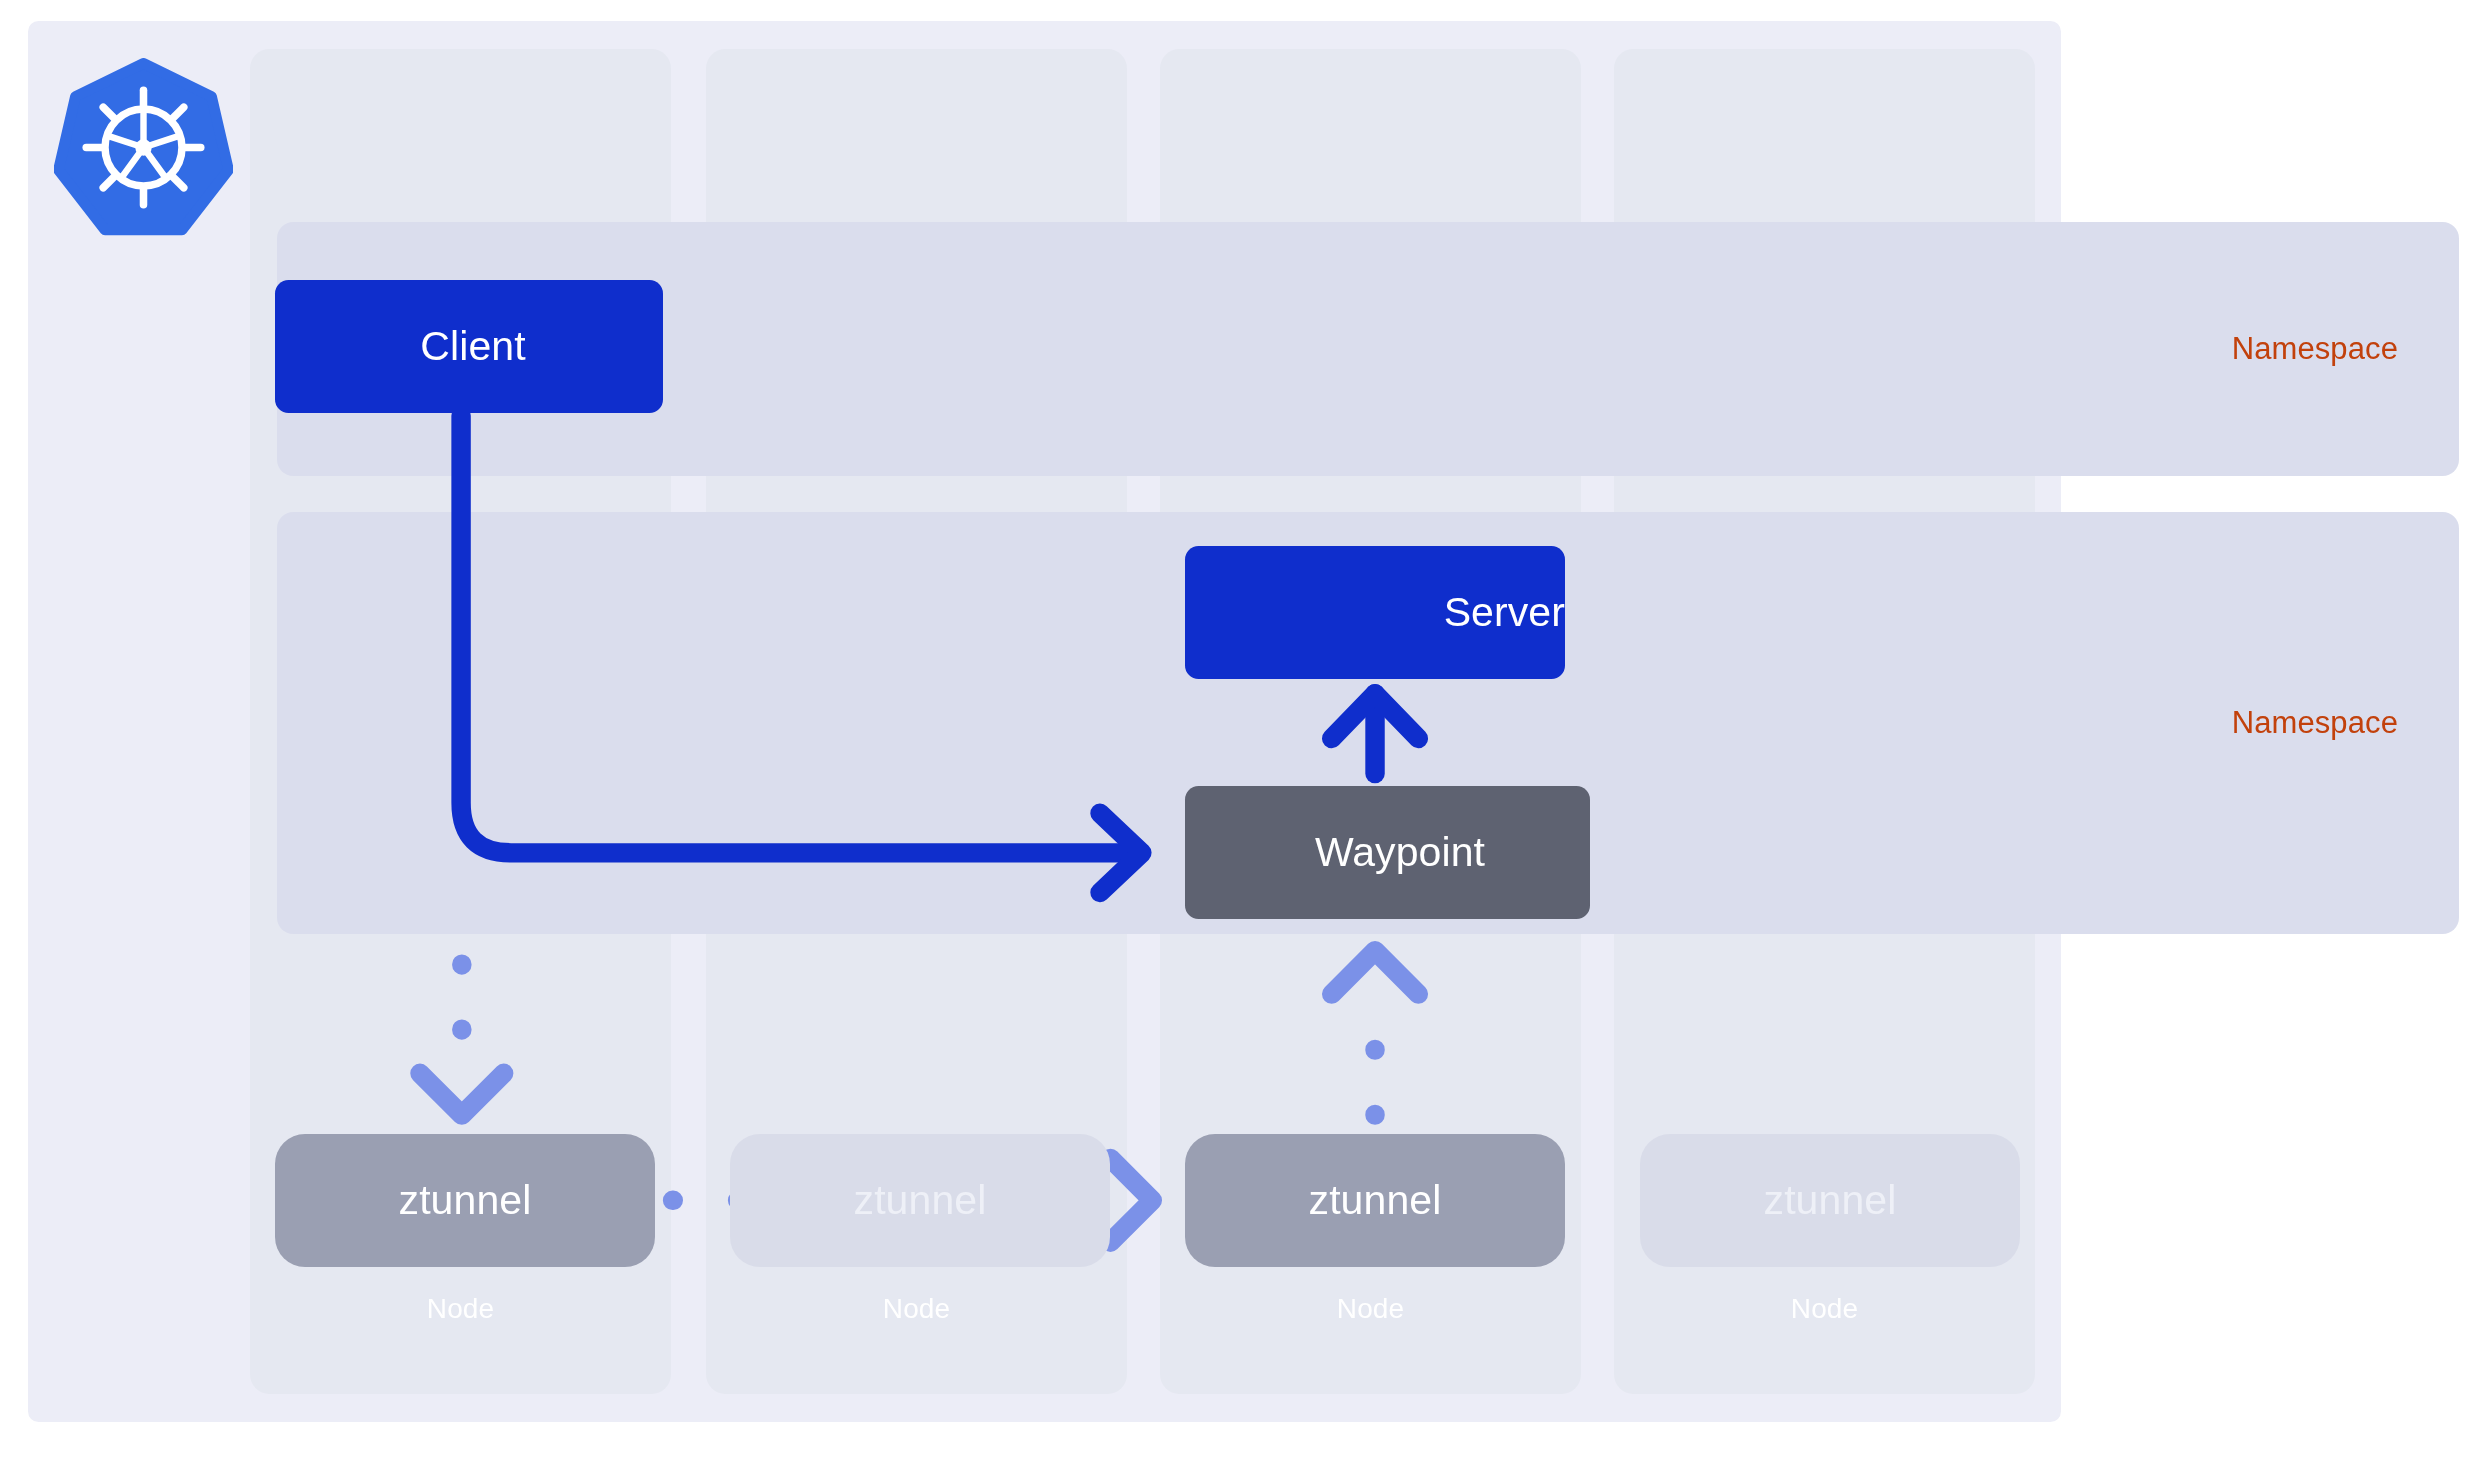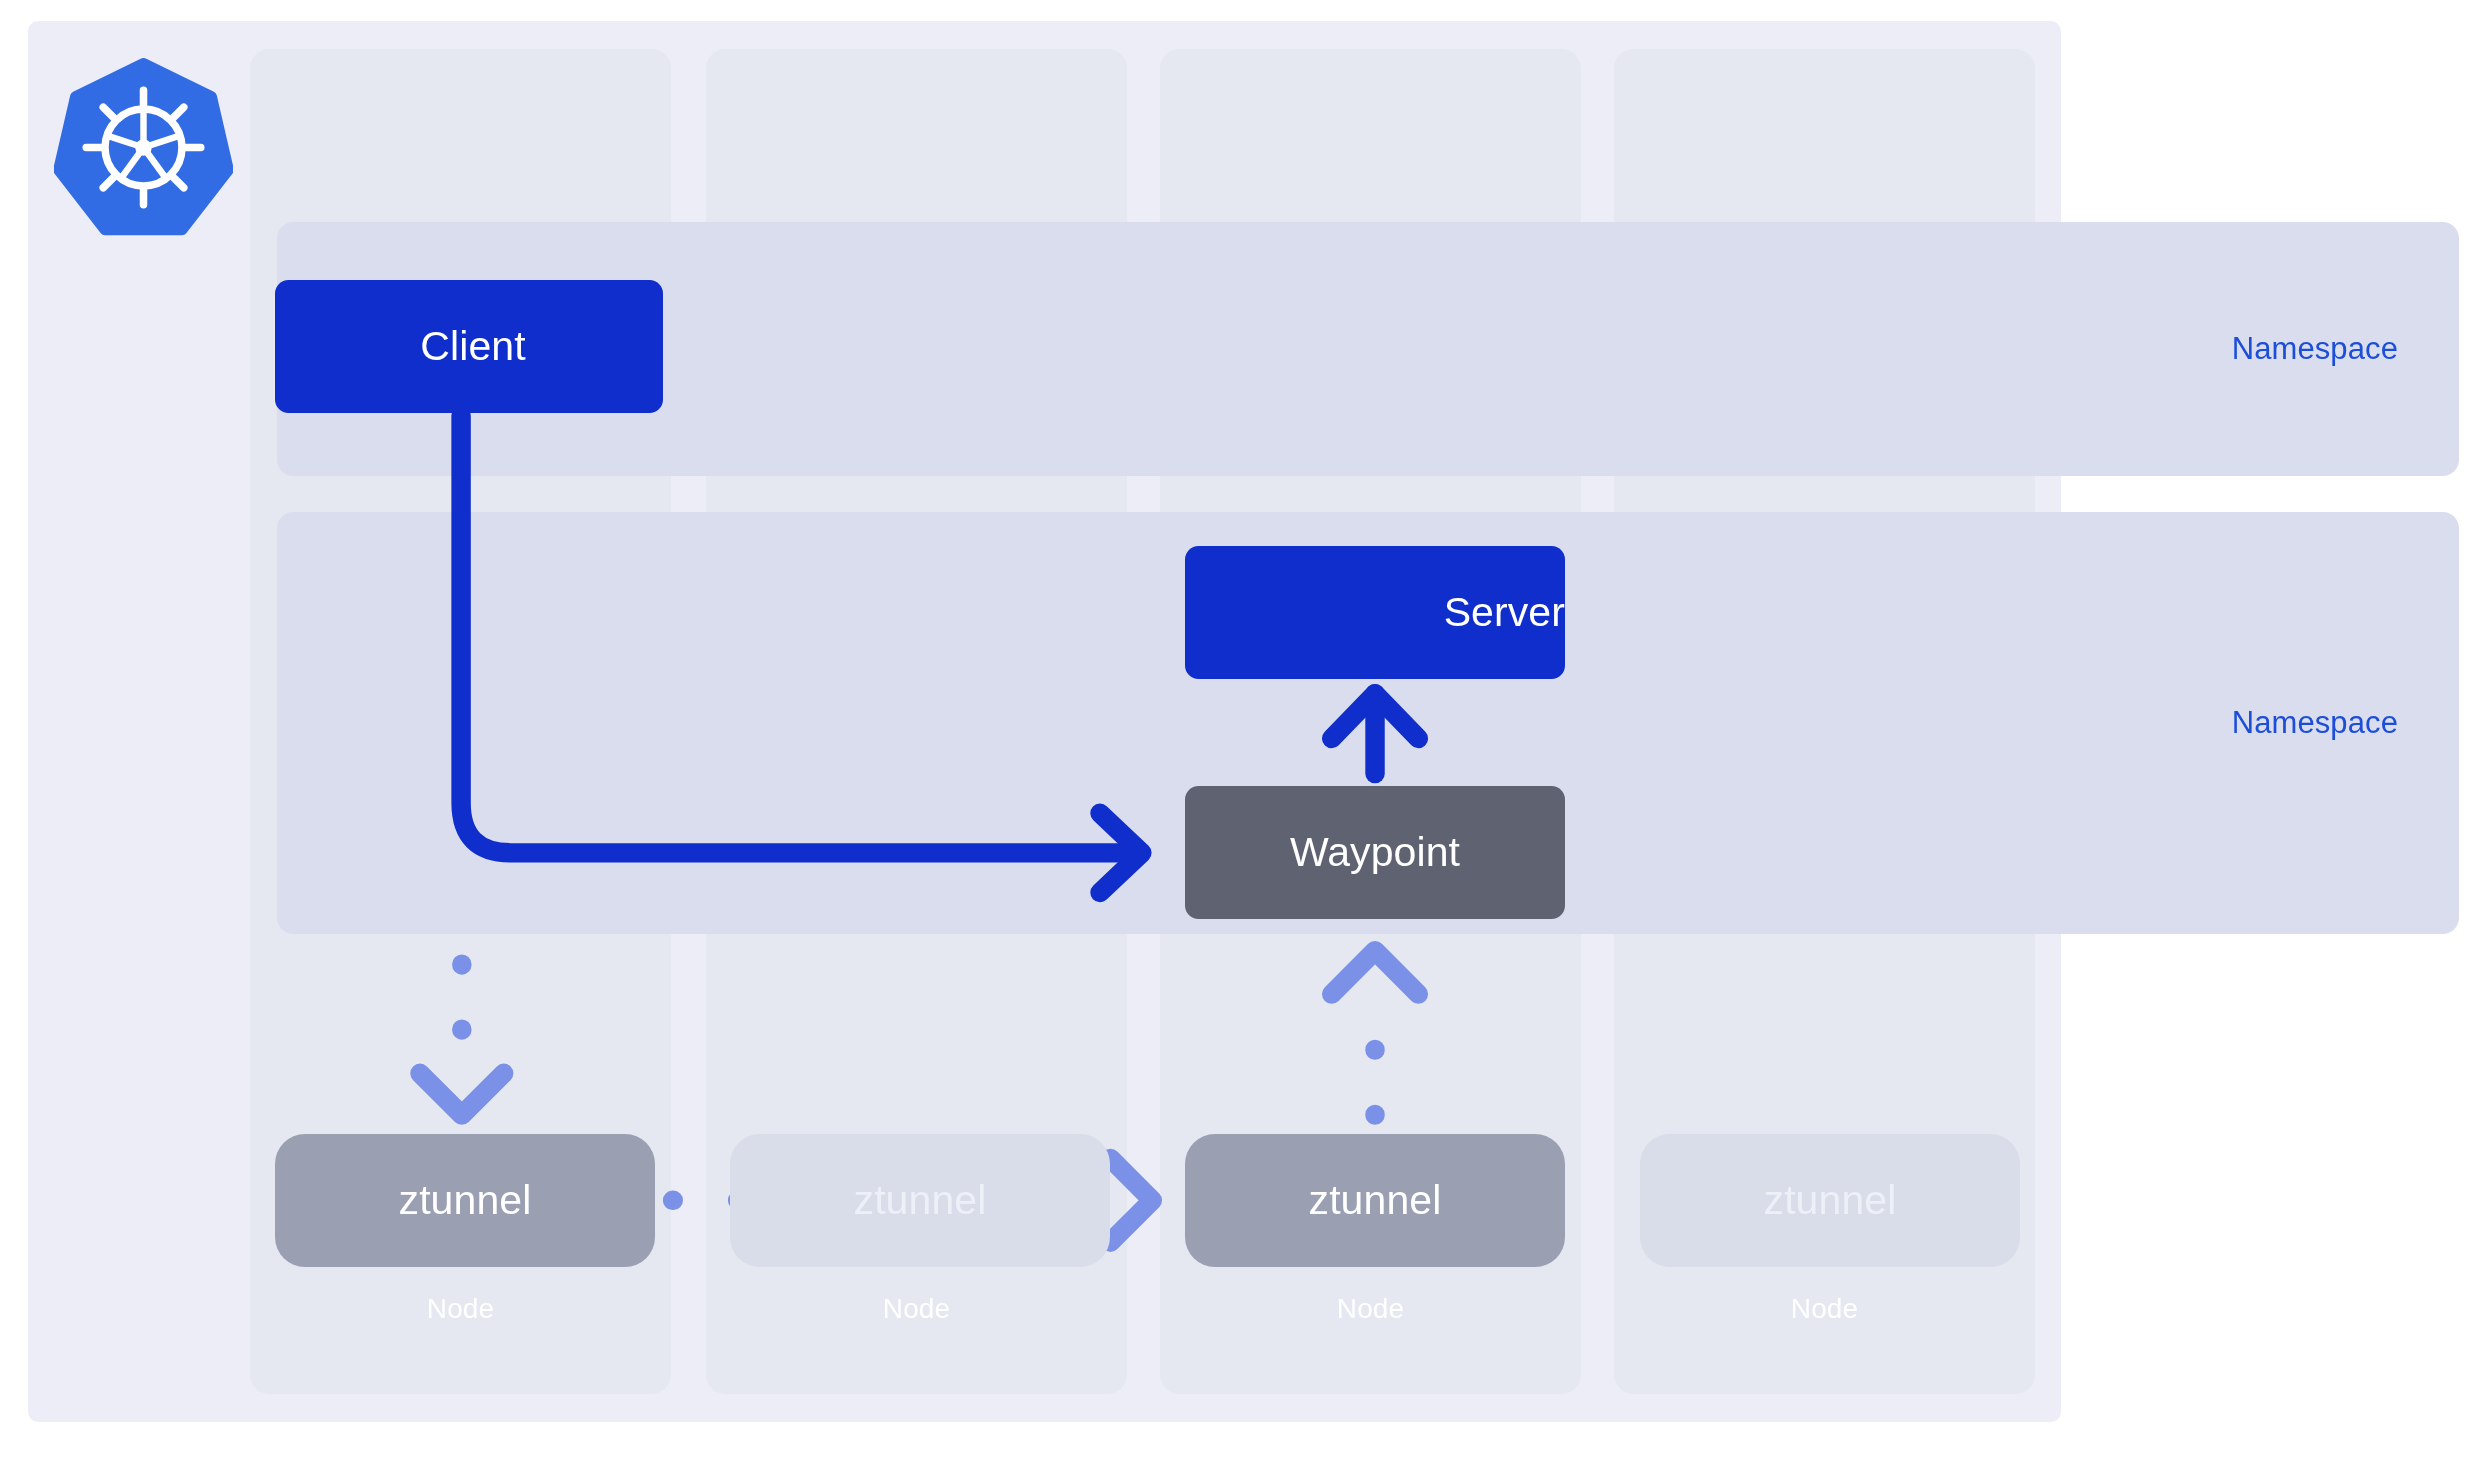--- a/index.html
+++ b/index.html
@@ -34,32 +34,32 @@
 
   
   .ns-band{
     position:absolute;left:277px;width:2182px;
     background:#dadded;border-radius:16.4px;
   }
   .ns-band.b1{top:222px;height:254px;}
   .ns-band.b2{top:512px;height:422px;}
   .ns-label{
     position:absolute;right:61px;top:50%;transform:translateY(-50%);
-    color:#1d4ed8;font-size:31px;letter-spacing:0.1px;white-space:nowrap;
+    color:#c2410c;font-size:31px;letter-spacing:0.1px;white-space:nowrap;
   }
 
   
   .box{
     position:absolute;display:flex;align-items:center;justify-content:center;
     border-radius:13.5px;color:#ffffff;font-size:41px;letter-spacing:0.1px;
     white-space:nowrap;
   }
   .box.client  {left:275px;  top:280px;  width:380px; height:133px; background:#0f2ecc;padding-left:8px;}
   .box.server  {left:1185px; top:546px;  width:380px; height:133px; background:#0f2ecc;justify-content:flex-end;}
-  .box.waypoint{left:1185px; top:786px; width:380px; height:133px; background:#5e6271;}
+  .box.waypoint{left:1185px; top:786px; width:380px; height:133px; background:#5e6271;padding-left:25px;}
 
   .box.ztunnel{
     top:1134px;width:380px;height:133px;font-size:41px;border-radius:30px;
   }
   .box.zt-on  {background:#9a9fb2;color:#ffffff;}
   .box.zt-off {background:#d9dce9;color:#eef0f7;}
   .box.zt1{left:275px;}
   .box.zt2{left:730px;}
   .box.zt3{left:1185px;}
   .box.zt4{left:1640px;}

